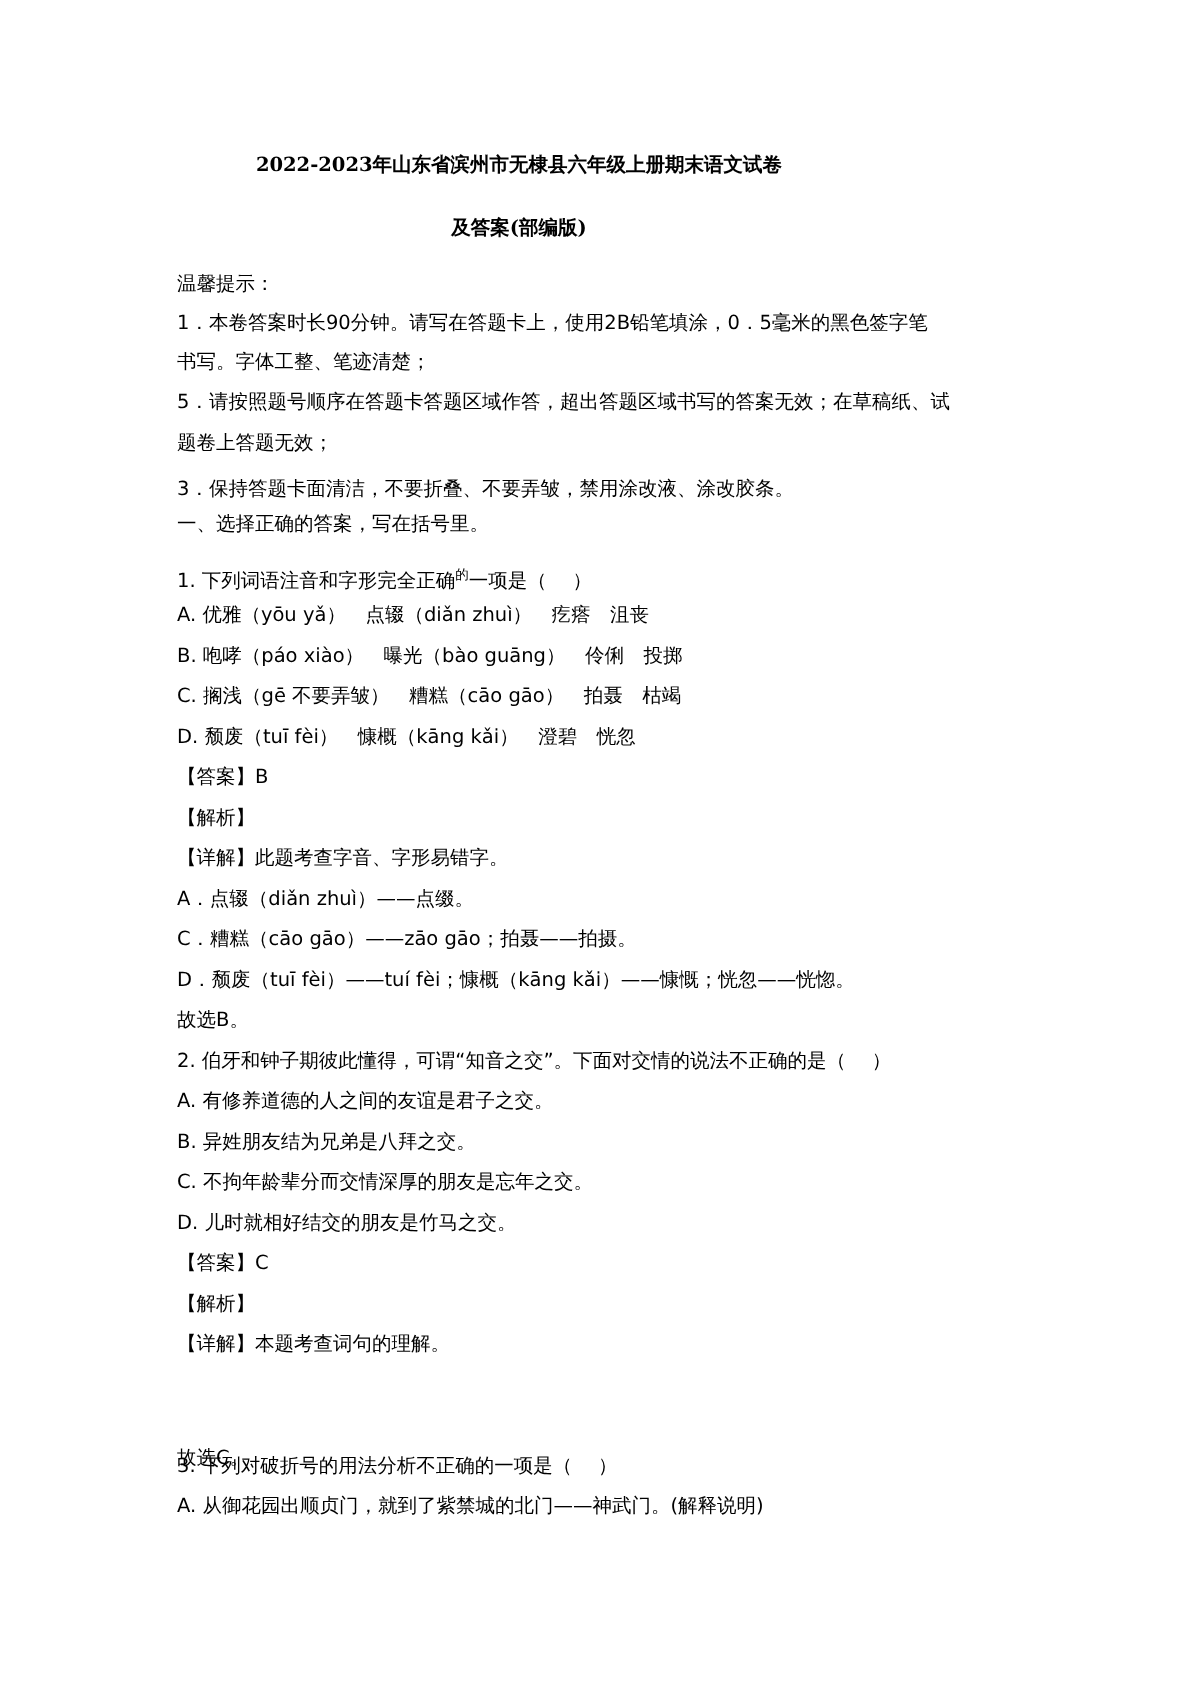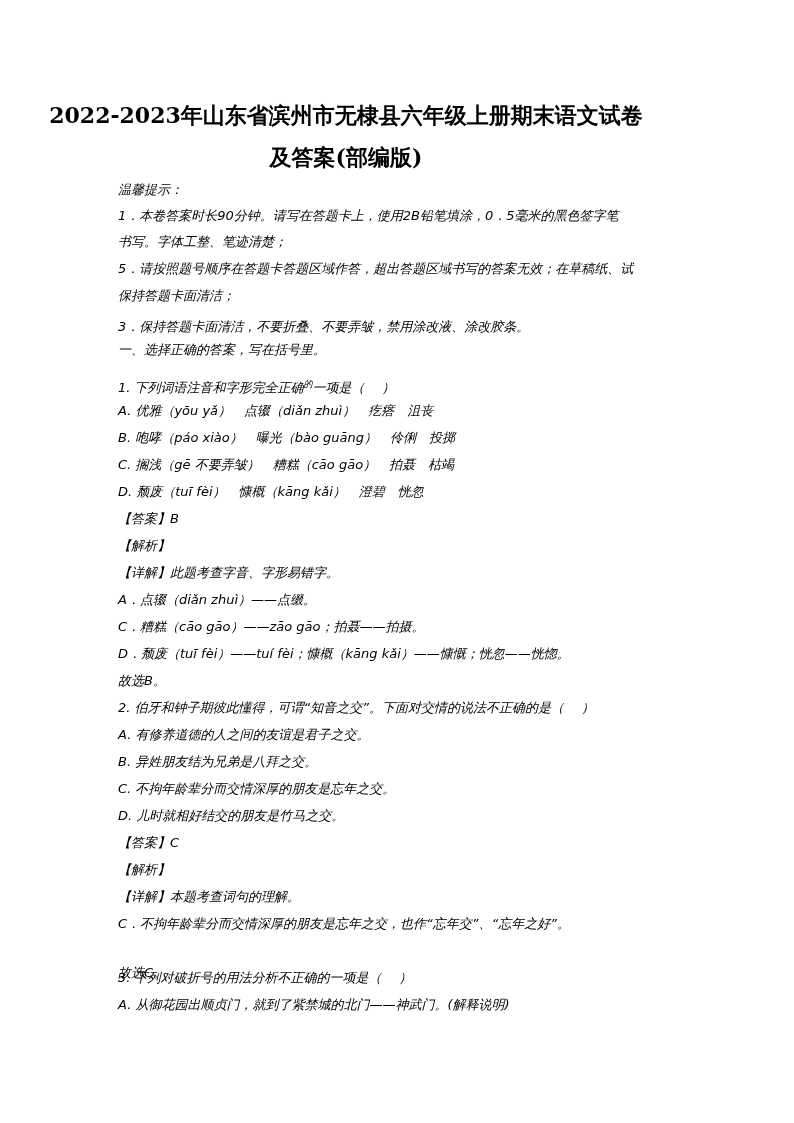--- a/index.html
+++ b/index.html
@@ -1,38 +1,38 @@
 <!DOCTYPE html>
 <html><head>
 <meta charset="utf-8">
 <style>
   html, body { margin: 0; padding: 0; background: #ffffff; }
   body { width: 794px; height: 1123px; position: relative; overflow: hidden;
          font-family: "DejaVu Serif", "Liberation Serif", serif; color: #000; }
   .page { position: absolute; left: 0; top: 0; width: 794px; height: 1123px; background: #fff; }
   .title { position: absolute; left: 0; width: 692px; text-align: center;
-           font-family: "DejaVu Serif", serif; font-weight: bold; font-size: 22px; letter-spacing: 0px; }
+           font-family: "DejaVu Serif", serif; font-weight: bold; font-size: 13px; letter-spacing: 0px; }
   .t1 { top: 101px; }
   .t2 { top: 143px; }
   .line { position: absolute; left: 118px; font-size: 13px; white-space: nowrap;
-          font-family: "DejaVu Sans", "Liberation Sans", sans-serif; line-height: 18px; font-style: italic; }
+          font-family: "DejaVu Sans", "Liberation Sans", sans-serif; line-height: 18px; }
   .sup { font-size: 9px; vertical-align: 5px; }
 </style>
 </head>
 <body>
 
 <div class="page">
   <div class="title t1">2022-2023年山东省滨州市无棣县六年级上册期末语文试卷</div>
   <div class="title t2">及答案(部编版)</div>
 
   <div class="line" style="top:181px">温馨提示：</div>
   <div class="line" style="top:207px">1．本卷答案时长90分钟。请写在答题卡上，使用2B铅笔填涂，0．5毫米的黑色签字笔</div>
   <div class="line" style="top:233px">书写。字体工整、笔迹清楚；</div>
   <div class="line" style="top:260px">5．请按照题号顺序在答题卡答题区域作答，超出答题区域书写的答案无效；在草稿纸、试</div>
-  <div class="line" style="top:287px">保持答题卡面清洁；</div>
+  <div class="line" style="top:287px">题卷上答题无效；</div>
   <div class="line" style="top:318px">3．保持答题卡面清洁，不要折叠、不要弄皱，禁用涂改液、涂改胶条。</div>
   <div class="line" style="top:341px">一、选择正确的答案，写在括号里。</div>
 
   <div class="line" style="top:375px">
     <span>1. 下列词语注音和字形完全正确</span><span class="sup">的</span><span>一项是（　 ）</span>
   </div>
   <div class="line" style="top:429px">B. 咆哮（páo xiào）　曝光（bào guāng）　伶俐　投掷</div>
   <div class="line" style="top:402px">A. 优雅（yōu yǎ）　点辍（diǎn zhuì）　疙瘩　沮丧</div>
   <div class="line" style="top:456px">C. 搁浅（gē 不要弄皱）　糟糕（cāo gāo）　拍聂　枯竭</div>
   <div class="line" style="top:483px">D. 颓废（tuī fèi）　慷概（kāng kǎi）　澄碧　恍忽</div>
@@ -45,18 +45,17 @@
   <div class="line" style="top:672px">故选B。</div>
 
   <div class="line" style="top:699px">2. 伯牙和钟子期彼此懂得，可谓“知音之交”。下面对交情的说法不正确的是（　 ）</div>
   <div class="line" style="top:726px">A. 有修养道德的人之间的友谊是君子之交。</div>
   <div class="line" style="top:753px">B. 异姓朋友结为兄弟是八拜之交。</div>
   <div class="line" style="top:780px">C. 不拘年龄辈分而交情深厚的朋友是忘年之交。</div>
   <div class="line" style="top:807px">D. 儿时就相好结交的朋友是竹马之交。</div>
   <div class="line" style="top:834px">【答案】C</div>
   <div class="line" style="top:861px">【解析】</div>
   <div class="line" style="top:888px">【详解】本题考查词句的理解。</div>
-  <div class="line" style="top:915px">C．不拘年龄辈分而交情深厚的朋友是忘年之交，也作“忘年交”、“忘年之好”。</div>
   <div class="line" style="top:964px">故选C。</div>
 
   <div class="line" style="top:969px">3. 下列对破折号的用法分析不正确的一项是（　 ）</div>
   <div class="line" style="top:996px">A. 从御花园出顺贞门，就到了紫禁城的北门——神武门。(解释说明)</div>
 </div>
 
 </body></html>

